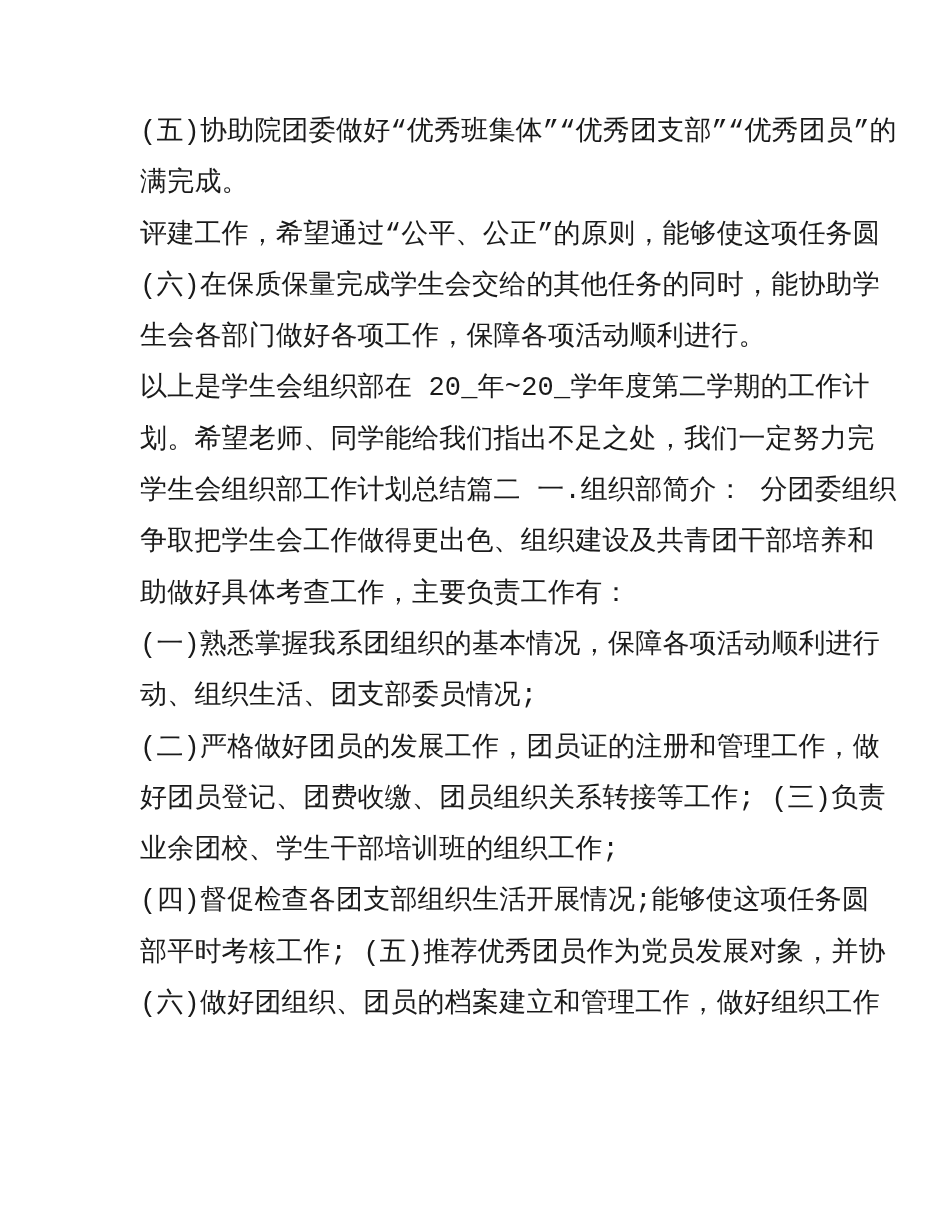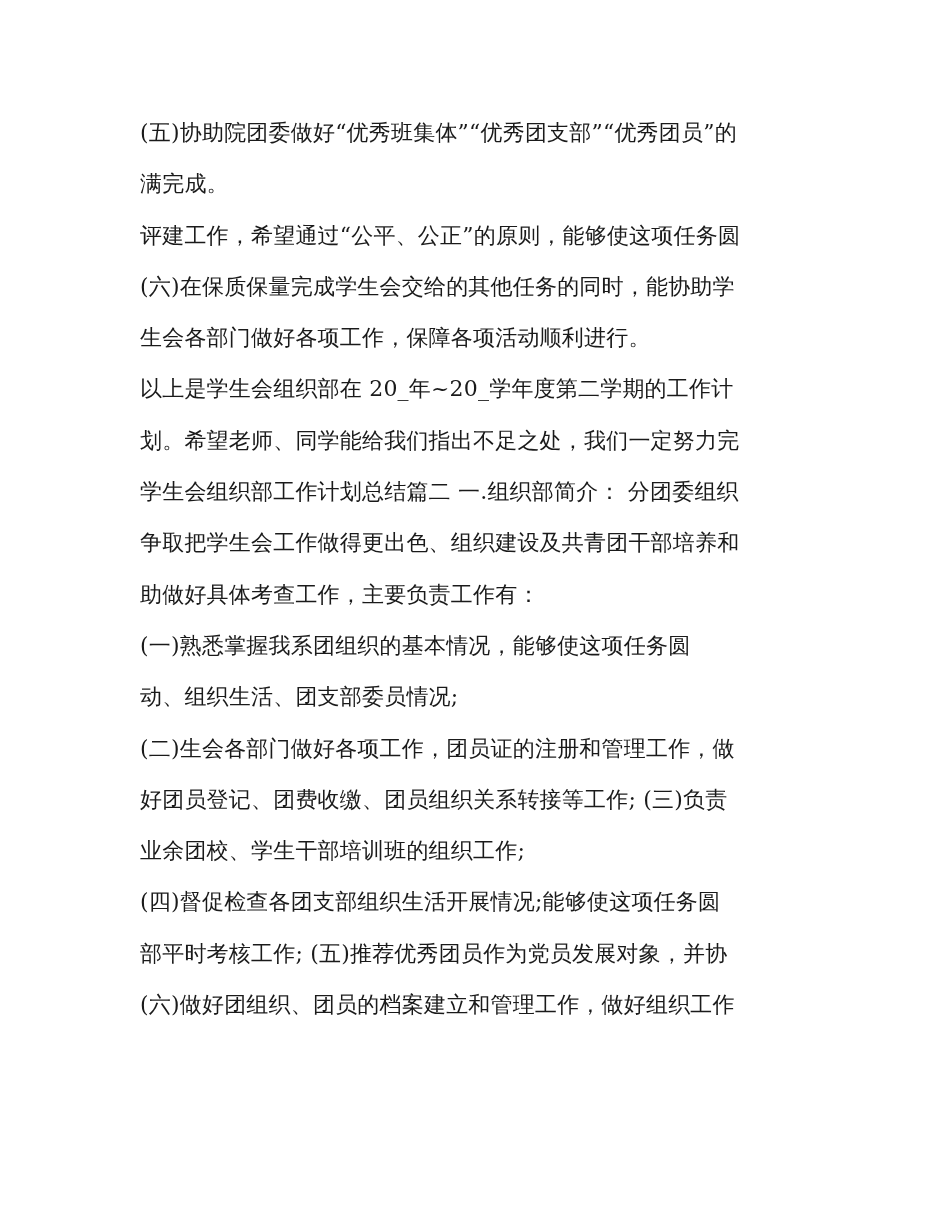--- a/index.html
+++ b/index.html
@@ -17,40 +17,41 @@
     }
     .page {
       position: absolute;
       left: 140px;
       top: 107px;
       width: 680px;
     }
     .line {
       height: 51.3px;
       line-height: 51.3px;
-      font-size: 22px;
+      font-size: 27px;
       white-space: nowrap;
       letter-spacing: 0.2px;
+      font-family: Liberation Mono, monospace;
     }
   </style>
 </head>
 <body>
 
 <div class="page">
   <div class="line">(五)协助院团委做好“优秀班集体”“优秀团支部”“优秀团员”的</div>
   <div class="line">满完成。</div>
   <div class="line">评建工作，希望通过“公平、公正”的原则，能够使这项任务圆</div>
   <div class="line">(六)在保质保量完成学生会交给的其他任务的同时，能协助学</div>
   <div class="line">生会各部门做好各项工作，保障各项活动顺利进行。</div>
   <div class="line">以上是学生会组织部在 20_年~20_学年度第二学期的工作计</div>
   <div class="line">划。希望老师、同学能给我们指出不足之处，我们一定努力完</div>
   <div class="line">学生会组织部工作计划总结篇二 一.组织部简介： 分团委组织</div>
   <div class="line">争取把学生会工作做得更出色、组织建设及共青团干部培养和</div>
   <div class="line">助做好具体考查工作，主要负责工作有：</div>
-  <div class="line">(一)熟悉掌握我系团组织的基本情况，能够使这项任务圆</div>
+  <div class="line">(一)熟悉掌握我系团组织的基本情况，保障各项活动顺利进行</div>
   <div class="line">动、组织生活、团支部委员情况;</div>
-  <div class="line">(二)生会各部门做好各项工作，团员证的注册和管理工作，做</div>
+  <div class="line">(二)严格做好团员的发展工作，团员证的注册和管理工作，做</div>
   <div class="line">好团员登记、团费收缴、团员组织关系转接等工作; (三)负责</div>
   <div class="line">业余团校、学生干部培训班的组织工作;</div>
   <div class="line">(四)督促检查各团支部组织生活开展情况;能够使这项任务圆</div>
   <div class="line">部平时考核工作; (五)推荐优秀团员作为党员发展对象，并协</div>
   <div class="line">(六)做好团组织、团员的档案建立和管理工作，做好组织工作</div>
 </div>
 
 </body></html>

